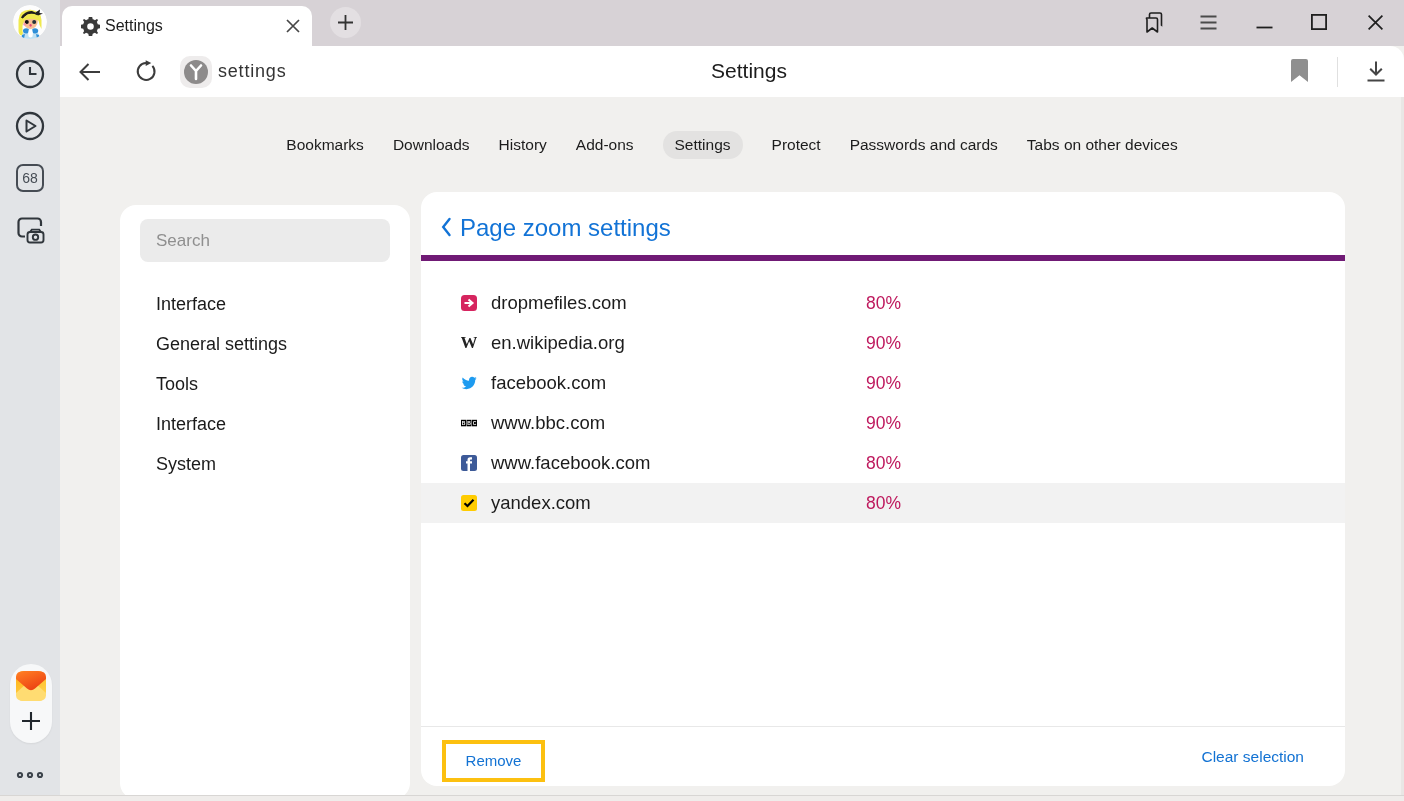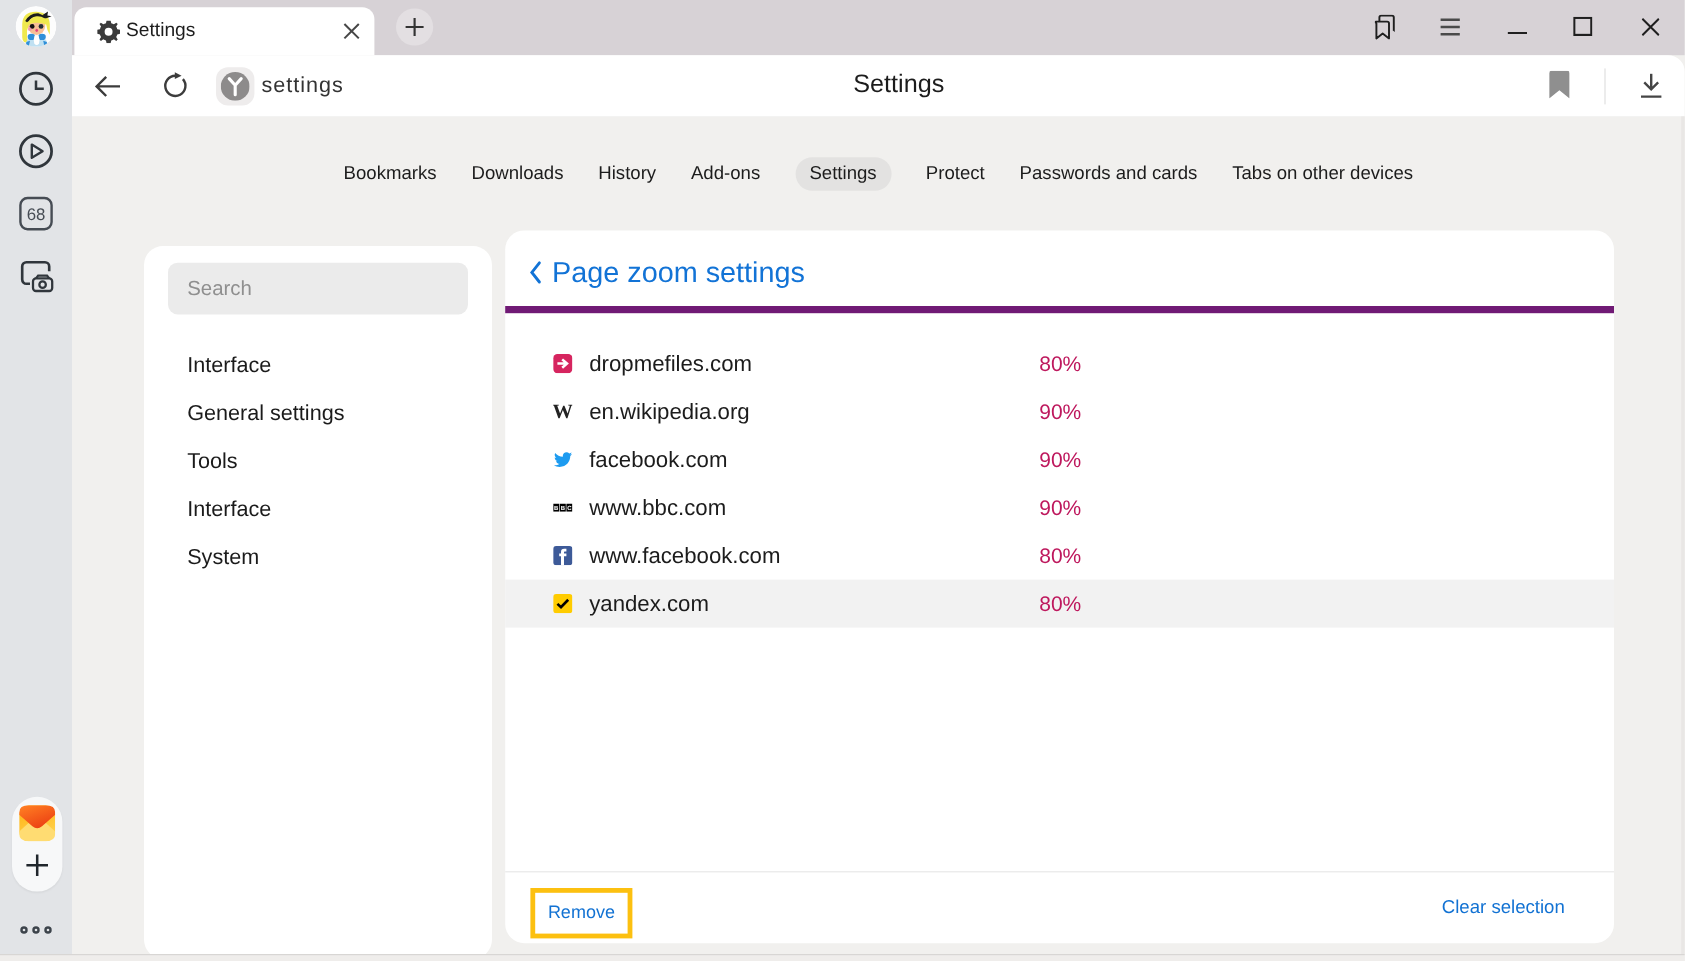--- a/index.html
+++ b/index.html
@@ -38,21 +38,21 @@
   #mphead { left:0; top:0; width:924px; height:69px; border-bottom:6px solid #701a75; }
   #mphead .chev { left:19px; top:25px; }
   #mphead .t { left:39px; top:0; height:69px; line-height:71px; font-size:24px; color:#1273d6; }
   #mplist { left:0; top:91px; width:924px; }
   .row { position:relative; width:924px; height:40px;text-decoration:underline; }
   .row.sel { background:#f2f2f2; }
   .row .fav { position:absolute; left:40px; top:12px; width:16px; height:16px; }
   .row .site { position:absolute; left:70px; top:0; height:40px; line-height:40px; font-size:18.5px; color:#1c1c1c; }
   .row .pct { position:absolute; left:445px; top:0; height:40px; line-height:40px; font-size:17.5px; color:#be185d; }
   #mpfoot { left:0; top:534px; width:924px; height:60px; border-top:1px solid #e8e8e8; }
-  #removebtn { left:21px; top:13px; width:85px; height:42px; border:4px solid #fcc010; background:#fff; text-align:center; line-height:34px; font-size:15px; color:#1272d3; }
+  #removebtn { left:21px; top:13px; width:103px; height:42px; border:4px solid #fcc010; background:#fff; text-align:center; line-height:34px; font-size:15px; color:#1272d3; }
   #clearsel { right:41px; top:0; height:60px; line-height:60px; font-size:15.5px; color:#1272d3; }
 
   #bottomstrip { left:0; top:795px; width:1404px; height:6px; background:#efedeb; border-top:1px solid #d8d6d4; }
 </style>
 </head>
 <body>
   <div class="abs" id="topbar">
     <div class="abs" id="tab">
       <svg class="abs" style="left:19px; top:11px;" width="19" height="19" viewBox="0 0 19 19">
         <path fill="#3a3a3a" d="M9.5 0 L11.2 0 L11.7 2.3 A7.4 7.4 0 0 1 13.9 3.2 L15.9 1.9 L17.1 3.1 L15.8 5.1 A7.4 7.4 0 0 1 16.7 7.3 L19 7.8 L19 11.2 L16.7 11.7 A7.4 7.4 0 0 1 15.8 13.9 L17.1 15.9 L15.9 17.1 L13.9 15.8 A7.4 7.4 0 0 1 11.7 16.7 L11.2 19 L7.8 19 L7.3 16.7 A7.4 7.4 0 0 1 5.1 15.8 L3.1 17.1 L1.9 15.9 L3.2 13.9 A7.4 7.4 0 0 1 2.3 11.7 L0 11.2 L0 7.8 L2.3 7.3 A7.4 7.4 0 0 1 3.2 5.1 L1.9 3.1 L3.1 1.9 L5.1 3.2 A7.4 7.4 0 0 1 7.3 2.3 L7.8 0 Z M9.5 6.2 A3.3 3.3 0 1 0 9.5 12.8 A3.3 3.3 0 1 0 9.5 6.2 Z"></path>

